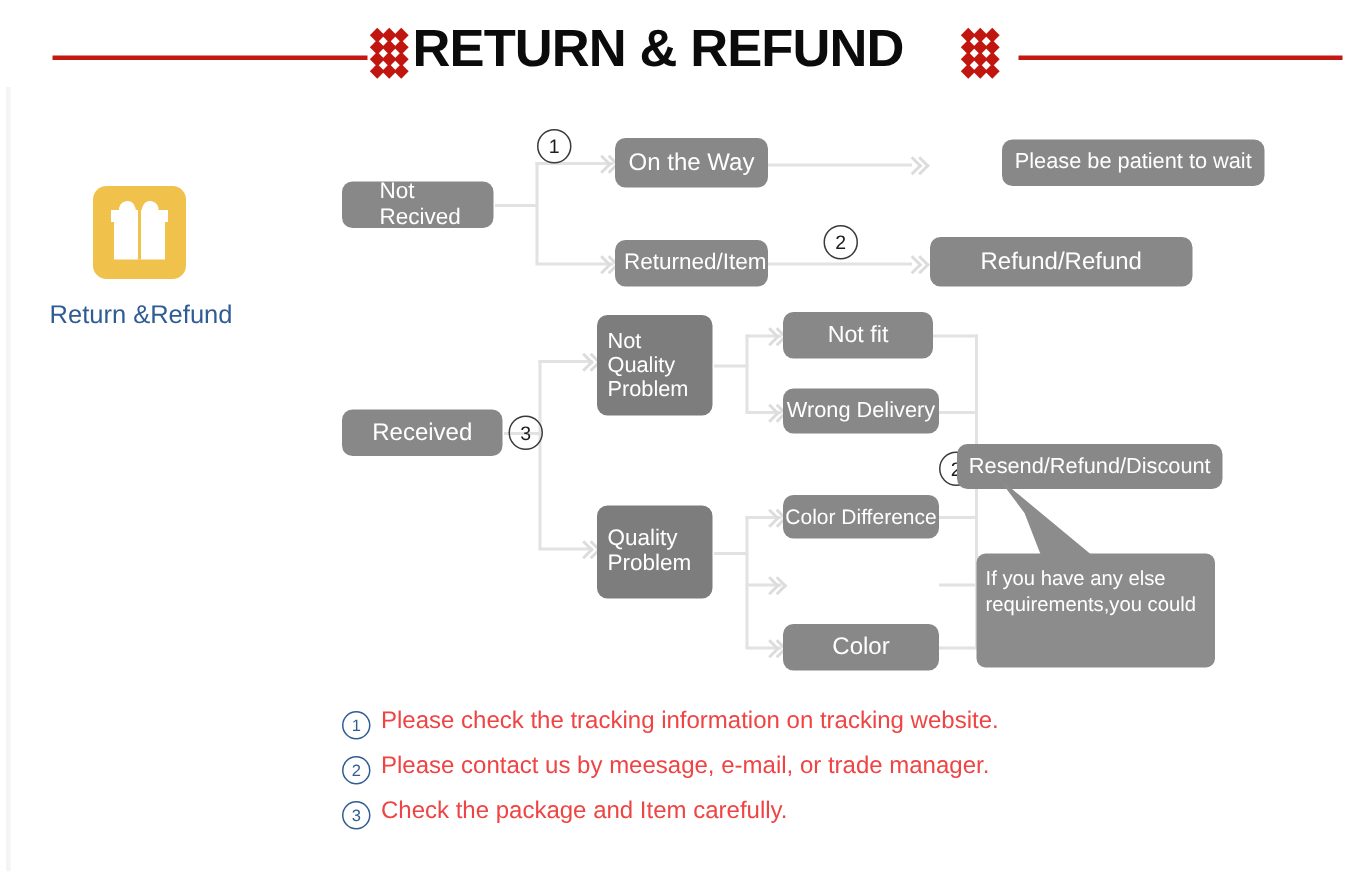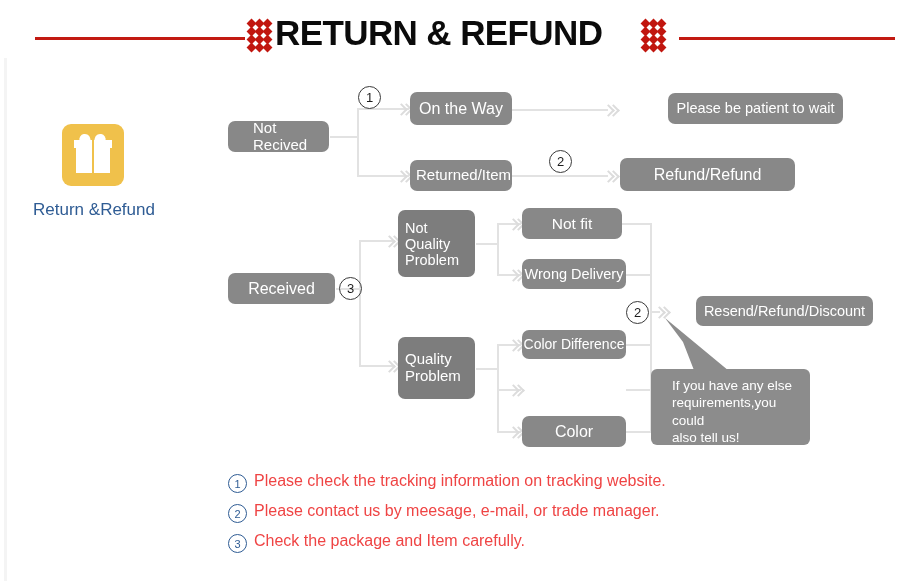--- a/index.html
+++ b/index.html
@@ -111,21 +111,21 @@
     color:#1d1d1d;font-size:13px;
     display:flex;align-items:center;justify-content:center;
     background:transparent;
   }
 
   
   .callout{
     position:absolute;left:651px;top:369px;width:159px;height:76px;
     background:#8c8c8c;color:#ffffff;border-radius:6px;
     font-size:13.5px;line-height:1.28;
-    padding:8px 9px 0 21px;box-sizing:border-box;
+    padding:8px 9px 0 6px;box-sizing:border-box;
   }
   .callout-tail{
     position:absolute;left:663px;top:316px;width:66px;height:62px;
   }
 
   
   .notes{position:absolute;left:228px;top:472px;width:560px;}
   .note-row{display:flex;align-items:flex-start;margin-bottom:9px;}
   .note-num{
     flex:0 0 auto;width:17px;height:17px;border-radius:50%;
@@ -283,31 +283,30 @@
 
   <div class="node n-center" style="left:522px;top:330px;width:104px;height:29px;font-size:14px;">
     <span>Color Difference</span>
   </div>
 
 
   <div class="node n-center" style="left:522px;top:416px;width:104px;height:31px;font-size:16px;">
     <span>Color</span>
   </div>
 
-  <div class="node n-center" style="left:696px;top:296px;width:177px;height:30px;font-size:14.5px;">
+  <div class="node n-center" style="left:638px;top:296px;width:177px;height:30px;font-size:14.5px;">
     <span>Resend/Refund/Discount</span>
   </div>
 
   <svg class="callout-tail" viewBox="0 0 66 62">
     <polygon points="2,2 66,55 34,62 20,26" fill="#8c8c8c"></polygon>
   </svg>
   <div class="callout">
     <div>If you have any else</div>
     <div>requirements,you could</div>
-    <div>also tell us!</div>
   </div>
 
   <div class="notes">
     <div class="note-row">
       <div class="note-num">1</div>
       <div class="note-txt">Please check the tracking information on tracking website.</div>
     </div>
     <div class="note-row">
       <div class="note-num">2</div>
       <div class="note-txt">Please contact us by meesage, e-mail, or trade manager.</div>

